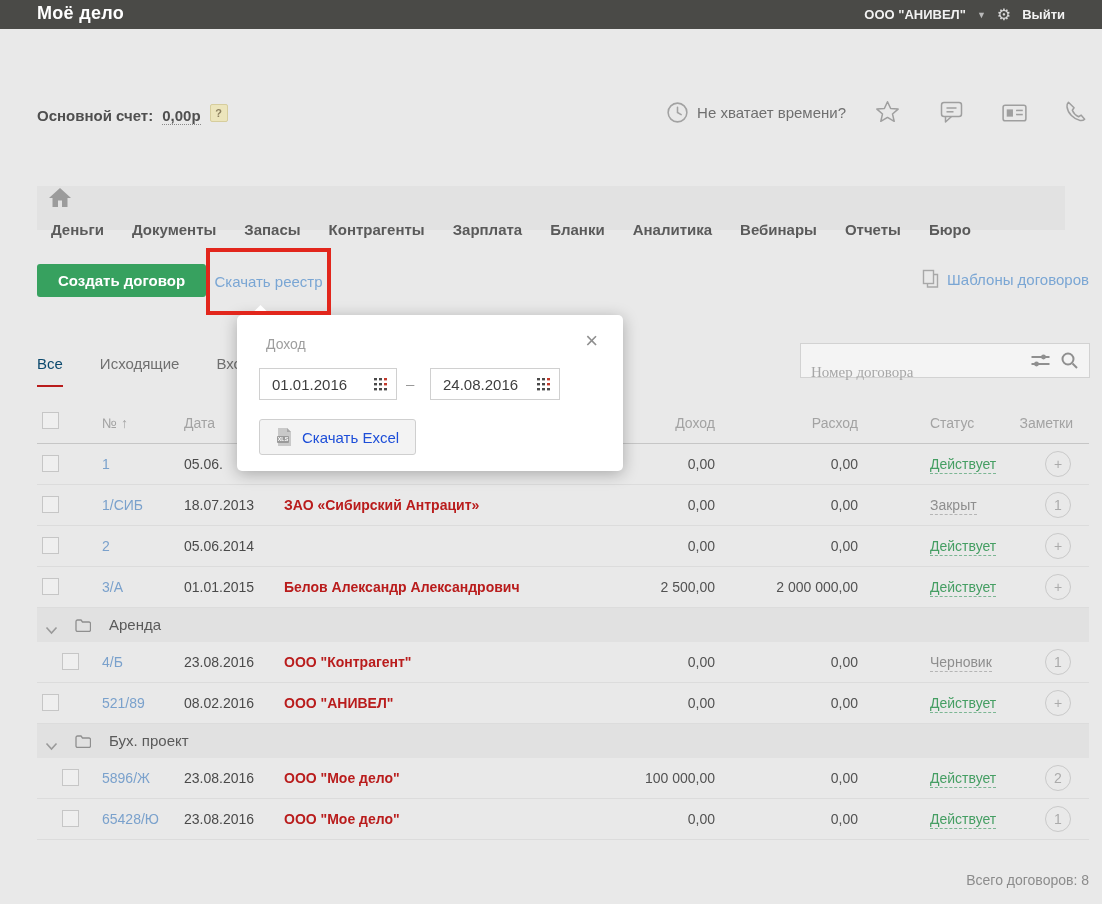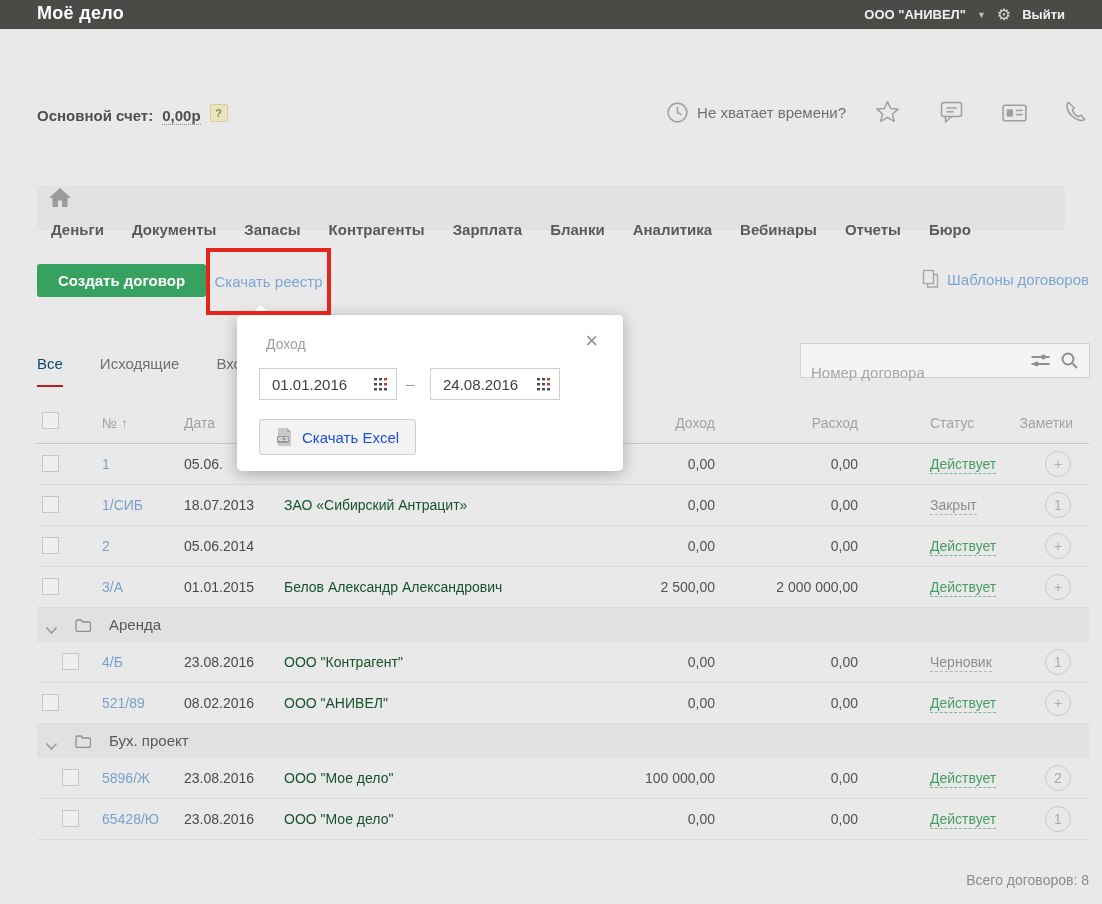--- a/index.html
+++ b/index.html
@@ -38,42 +38,42 @@
   .templates{position:absolute;right:13px;top:269px;display:flex;align-items:center;gap:8px;}
   .templates a{font-size:15px;color:#7aa6d4;text-decoration:none;}
 
   
   .filter-tabs{position:absolute;left:37px;top:355px;display:flex;gap:37px;}
   .filter-tab{font-size:15px;color:#707070;padding-bottom:13px;cursor:pointer;}
   .filter-tab.active{color:#0c4a6e;font-weight:normal;border-bottom:2px solid #b91c1c;}
 
   
   .search{position:absolute;left:800px;top:343px;width:290px;height:35px;background:#f4f4f4;border:1px solid #d2d2d2;box-sizing:border-box;display:flex;align-items:center;}
-  .search input{flex:1;border:none;outline:none;background:transparent;padding:0 10px;font-size:15px;color:#444;font-family:Liberation Sans, sans-serif;margin-top:24px;}
+  .search input{flex:1;border:none;outline:none;background:transparent;padding:0 10px;font-size:15px;color:#444;font-family:Liberation Serif, serif;margin-top:24px;}
   .search input::placeholder{color:#a7a7a7;}
   .search .icons{display:flex;align-items:center;gap:9px;padding-right:10px;}
 
   
   .table-wrap{position:absolute;left:37px;top:405px;width:1052px;}
   .thead{position:relative;height:38px;border-bottom:1px solid #c6c6c6;font-size:14px;color:#a3a3a3;}
   .thead .cb{top:7px;}
   .h-num{position:absolute;left:65px;top:10px;}
   .h-date{position:absolute;left:147px;top:10px;}
   .h-income{position:absolute;left:520px;width:158px;top:10px;text-align:right;}
   .h-expense{position:absolute;left:663px;width:158px;top:10px;text-align:right;}
   .h-status{position:absolute;left:893px;top:10px;}
   .h-notes{position:absolute;left:976px;width:60px;top:10px;text-align:right;}
 
   .cb{position:absolute;left:5px;width:17px;height:17px;border:1px solid #c6c6c6;background:#efefef;box-sizing:border-box;cursor:pointer;}
   .row{position:relative;height:40px;border-bottom:1px solid #dcdcdc;}
   .row .cb{top:11px;}
   .row.indent .cb{left:25px;}
   .num{position:absolute;left:65px;top:0;line-height:40px;font-size:14px;color:#7aa1cc;text-decoration:none;cursor:pointer;}
   .date{position:absolute;left:147px;top:0;line-height:40px;font-size:14px;color:#4a4a4a;}
-  .party{position:absolute;left:247px;top:0;line-height:40px;font-size:14px;color:#14532d;text-decoration:none;cursor:pointer;}
+  .party{position:absolute;left:247px;top:0;line-height:40px;font-size:14px;color:#b91c1c;text-decoration:none;cursor:pointer;font-weight:bold;}
   .income{position:absolute;left:520px;width:158px;top:0;line-height:40px;font-size:14px;color:#525252;text-align:right;}
   .expense{position:absolute;left:663px;width:158px;top:0;line-height:40px;font-size:14px;color:#525252;text-align:right;}
   .status{position:absolute;left:893px;top:12px;font-size:14px;cursor:pointer;}
   .status.active{color:#459e63;border-bottom:1px dashed #7cb694;padding-bottom:1px;}
   .status.muted{color:#8e8e8e;border-bottom:1px dashed #b5b5b5;padding-bottom:1px;}
   .note{position:absolute;left:1008px;top:7px;width:26px;height:26px;border:1px solid #c9c9c9;border-radius:50%;box-sizing:border-box;text-align:center;line-height:24px;color:#ababab;font-size:14px;cursor:pointer;}
   .group{position:relative;height:34px;background:#e1e1e1;}
   .g-chev{position:absolute;left:8px;top:13px;cursor:pointer;}
   .g-folder{position:absolute;left:38px;top:10px;}
   .g-label{position:absolute;left:72px;top:0;line-height:34px;font-size:15px;color:#5a5a5a;}

